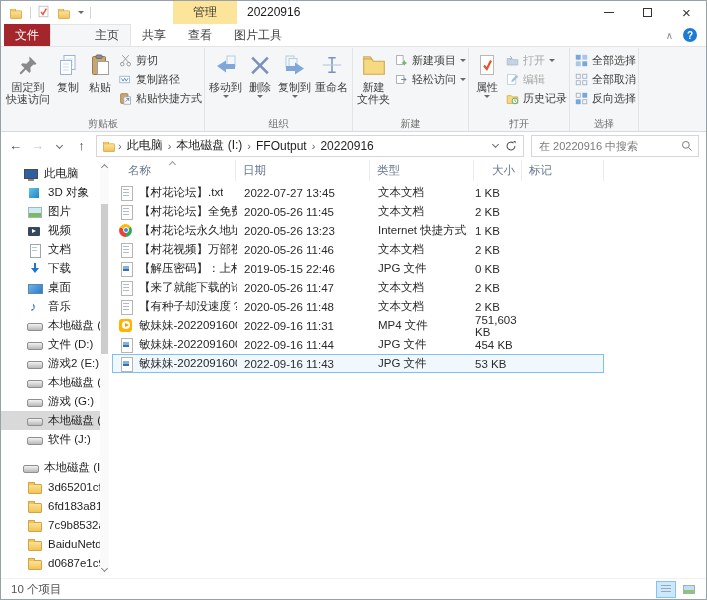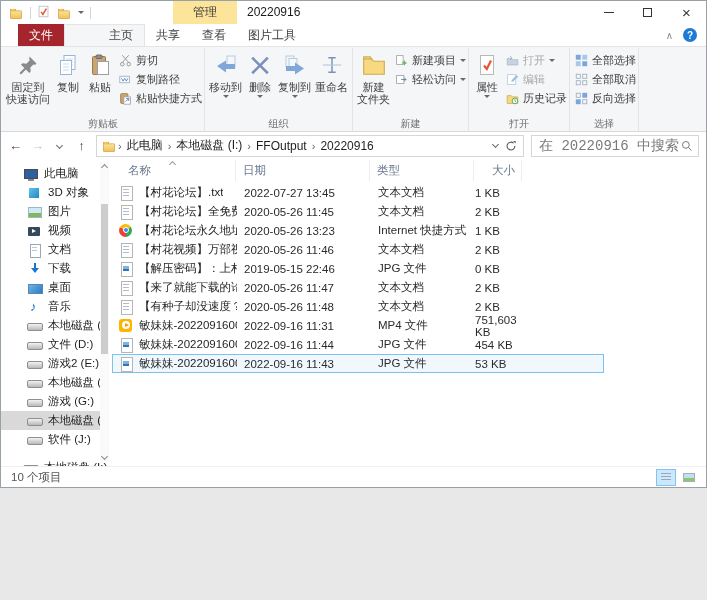--- a/index.html
+++ b/index.html
@@ -1,37 +1,37 @@
 <!DOCTYPE html>
 <html><head>
 <meta charset="utf-8">
 <style>
   html,body{margin:0;padding:0;background:#e8e8e8;}
   *{box-sizing:border-box;}
-  .window{width:707px;height:488px;background:#fff;border:1px solid #98a0a8;
+  .window{width:707px;height:600px;background:#fff;border:1px solid #98a0a8;
     font-family:"Liberation Sans","DejaVu Sans",sans-serif;font-size:12px;color:#1f1f1f;
     display:flex;flex-direction:column;overflow:hidden;position:relative;}
 
   
   .titlebar{height:23px;flex:0 0 auto;display:flex;align-items:center;position:relative;background:#fff;}
   .qat{display:flex;align-items:center;gap:6px;padding-left:7px;}
   .qat-sep{width:1px;height:12px;background:#d5d5d5;}
   .context-tab{position:absolute;left:172px;top:0;width:64px;height:23px;background:#fce49b;
     display:flex;align-items:center;justify-content:center;color:#3c3c3c;}
   .win-title{position:absolute;left:246px;top:0;line-height:23px;color:#1a1a1a;}
   .win-controls{margin-left:auto;display:flex;height:100%;}
   .wc{width:39px;display:flex;align-items:center;justify-content:center;color:#333;}
   .minbar{width:10px;height:1px;background:#333;display:block;}
   .maxbox{width:9px;height:9px;border:1px solid #333;display:block;}
   .wc.close{font-size:15px;}
 
   
   .tabsrow{height:23px;flex:0 0 auto;display:flex;align-items:stretch;background:#fff;border-bottom:1px solid #e4e4e6;}
   .tab{padding:0 11px;line-height:22px;color:#3f3f3f;}
-  .tab.filetab{background:#a4262c;color:#fff;margin-left:17px;}
+  .tab.filetab{background:#a4262c;color:#fff;margin-left:3px;}
   .tab.active{background:#f5f6f7;border:1px solid #e4e4e6;border-bottom:none;line-height:20px;padding-left:44px;}
   .tabsrow-right{margin-left:auto;display:flex;align-items:center;gap:10px;padding-right:9px;}
   .ribbon-collapse{color:#8a8a8a;font-size:10px;}
   .help{width:14px;height:14px;border-radius:50%;background:#1d7bd6;color:#fff;font-size:10px;font-weight:bold;
     display:flex;align-items:center;justify-content:center;}
 
   
   .ribbon{height:85px;flex:0 0 auto;background:#f5f6f7;border-bottom:1px solid #d8d9db;display:flex;padding:1px 0 0 1px;}
   .rgroup{display:flex;flex-direction:column;border-right:1px solid #e3e4e6;padding:0 2px;}
   .rg-content{flex:1;display:flex;align-items:stretch;}
@@ -48,21 +48,21 @@
   
   .addressbar{height:27px;flex:0 0 auto;display:flex;align-items:center;background:#fff;padding:0 7px 0 4px;gap:1px;}
   .navbtn{width:21px;text-align:center;font-size:13px;color:#3c3c3c;}
   .navbtn.disabled{color:#c6c6c6;}
   .chev{width:5px;height:5px;border-right:1px solid #6a6a6a;border-bottom:1px solid #6a6a6a;transform:rotate(45deg);display:inline-block;margin-bottom:2px;}
   .addrbox{flex:1;height:22px;border:1px solid #d6d6d6;display:flex;align-items:center;padding:0 4px;min-width:0;margin-left:3px;}
   .crumb{padding:0 4px;white-space:nowrap;color:#1f1f1f;}
   .crumbsep{color:#5f5f5f;font-size:11px;padding:0 1px;}
   .addr-right{margin-left:auto;display:flex;align-items:center;gap:7px;padding-right:2px;}
   .searchbox{width:168px;height:22px;border:1px solid #d6d6d6;display:flex;align-items:center;padding:0 5px;margin-left:6px;}
-  .searchbox input{flex:1;border:0;outline:0;font-size:14px;color:#333;font-family:Liberation Mono, monospace;min-width:0;background:transparent;}
+  .searchbox input{flex:1;border:0;outline:0;font-size:11px;color:#333;font-family:Liberation Sans, sans-serif;min-width:0;background:transparent;}
   .searchbox input::placeholder{color:#7a7a7a;}
 
   
   .main{flex:1;display:flex;min-height:0;}
   .sidebar{width:108px;flex:0 0 auto;position:relative;padding-top:5px;overflow:hidden;}
   .sitem{height:19px;display:flex;align-items:center;gap:5px;font-size:11.5px;padding-left:22px;white-space:nowrap;overflow:hidden;}
   .sitem.lvl1{padding-left:26px;}
   .sitem.selected{background:#d9d9d9;}
   .sitem.gap{margin-top:9px;}
   .slabel{overflow:hidden;flex:1;}
@@ -528,20 +528,21 @@
 
     <div class="filearea">
       <div class="headers">
         <div class="hcell h-name">
           <i class="sortcaret"></i>
           <span>名称</span>
         </div>
         <div class="hcell h-date">日期</div>
         <div class="hcell h-type">类型</div>
         <div class="hcell h-size">大小</div>
+        <div class="hcell h-tags">标记</div>
       </div>
       <div class="rows" id="file-rows">
           <div class="frow">
     <div class="c-name">
       <span class="fico fico-txt"></span>
       <span class="fname">【村花论坛】.txt</span>
     </div>
     <div class="c-date">2022-07-27 13:45</div>
     <div class="c-type">文本文档</div>
     <div class="c-size">1 KB</div>

